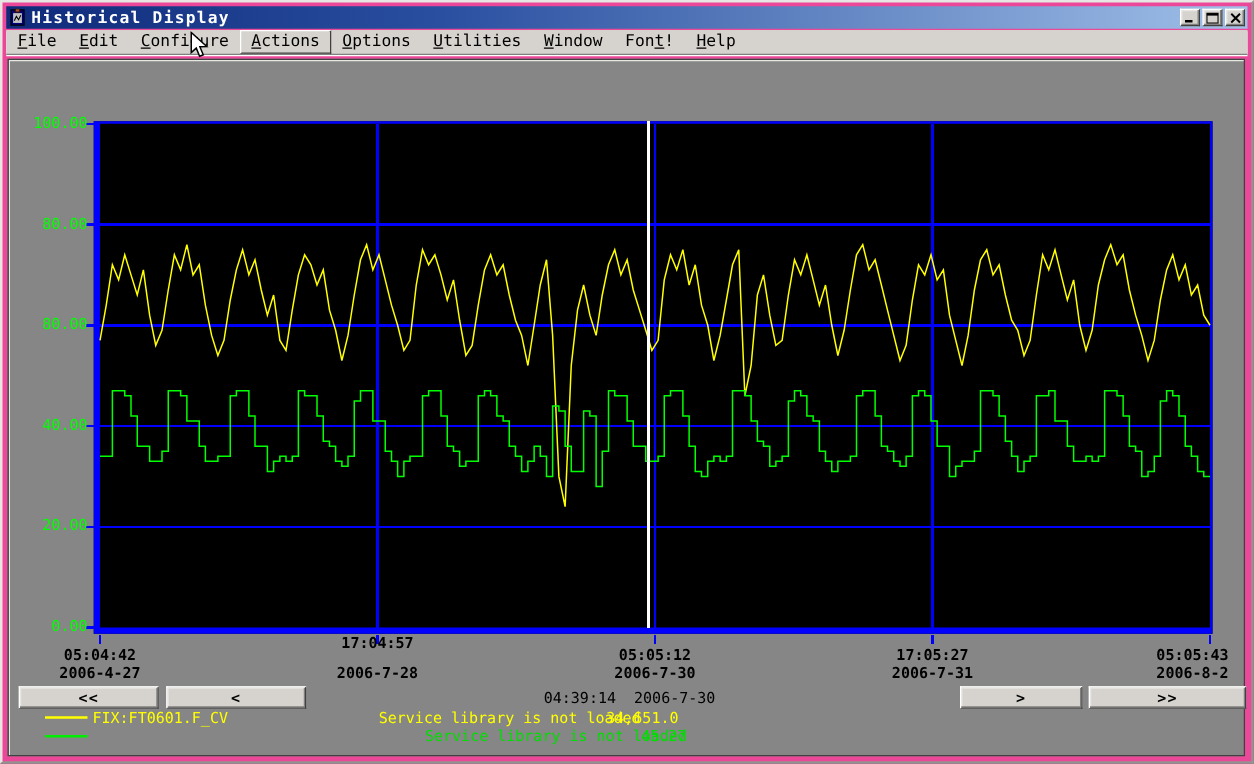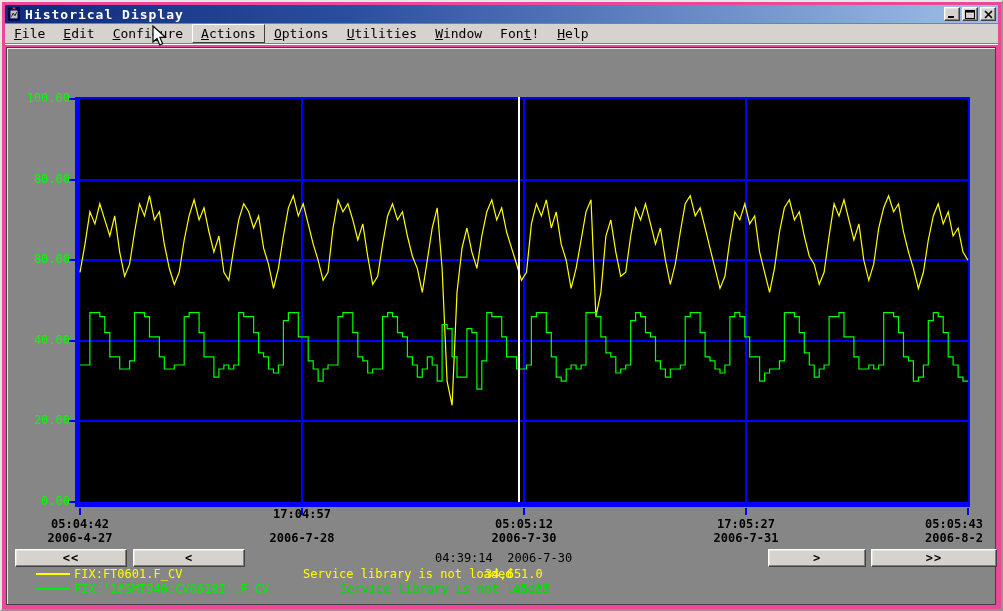--- a/index.html
+++ b/index.html
@@ -176,21 +176,20 @@
       </div>
 
       <div class="legend-row" style="top:500px;">
         <div class="swatch" style="background:#ffff00;"></div>
         <span class="tag" style="color:#ffff00;">FIX:FT0601.F_CV</span>
         <span class="status" style="left:295px;color:#ffff00;">Service library is not loaded</span>
         <span class="val" style="left:477px;color:#ffff00;">34,651.0</span>
       </div>
       <div class="legend-row" style="top:515px;">
         <div class="swatch" style="background:#00ee00;"></div>
-        <span class="tag" style="color:#00ee00;">FIX:'1#SMT940:CV0618I'.F_CV</span>
         <span class="status" style="left:332px;color:#00dd00;">Service library is not loaded</span>
         <span class="val" style="left:505px;color:#00dd00;">45.27</span>
       </div>
     <div class="ylab" style="top: 25px;">100.00</div>
         <div class="ylab" style="top: 105.6px;">80.00</div>
         <div class="ylab" style="top: 186.2px;">80.00</div>
         <div class="ylab" style="top: 266.8px;">40.00</div>
         <div class="ylab" style="top: 347.4px;">20.00</div>
         <div class="ylab" style="top: 428px;">0.00</div>
         <div class="xlab" style="left: 27px; top: 451px;">05:04:42</div>

